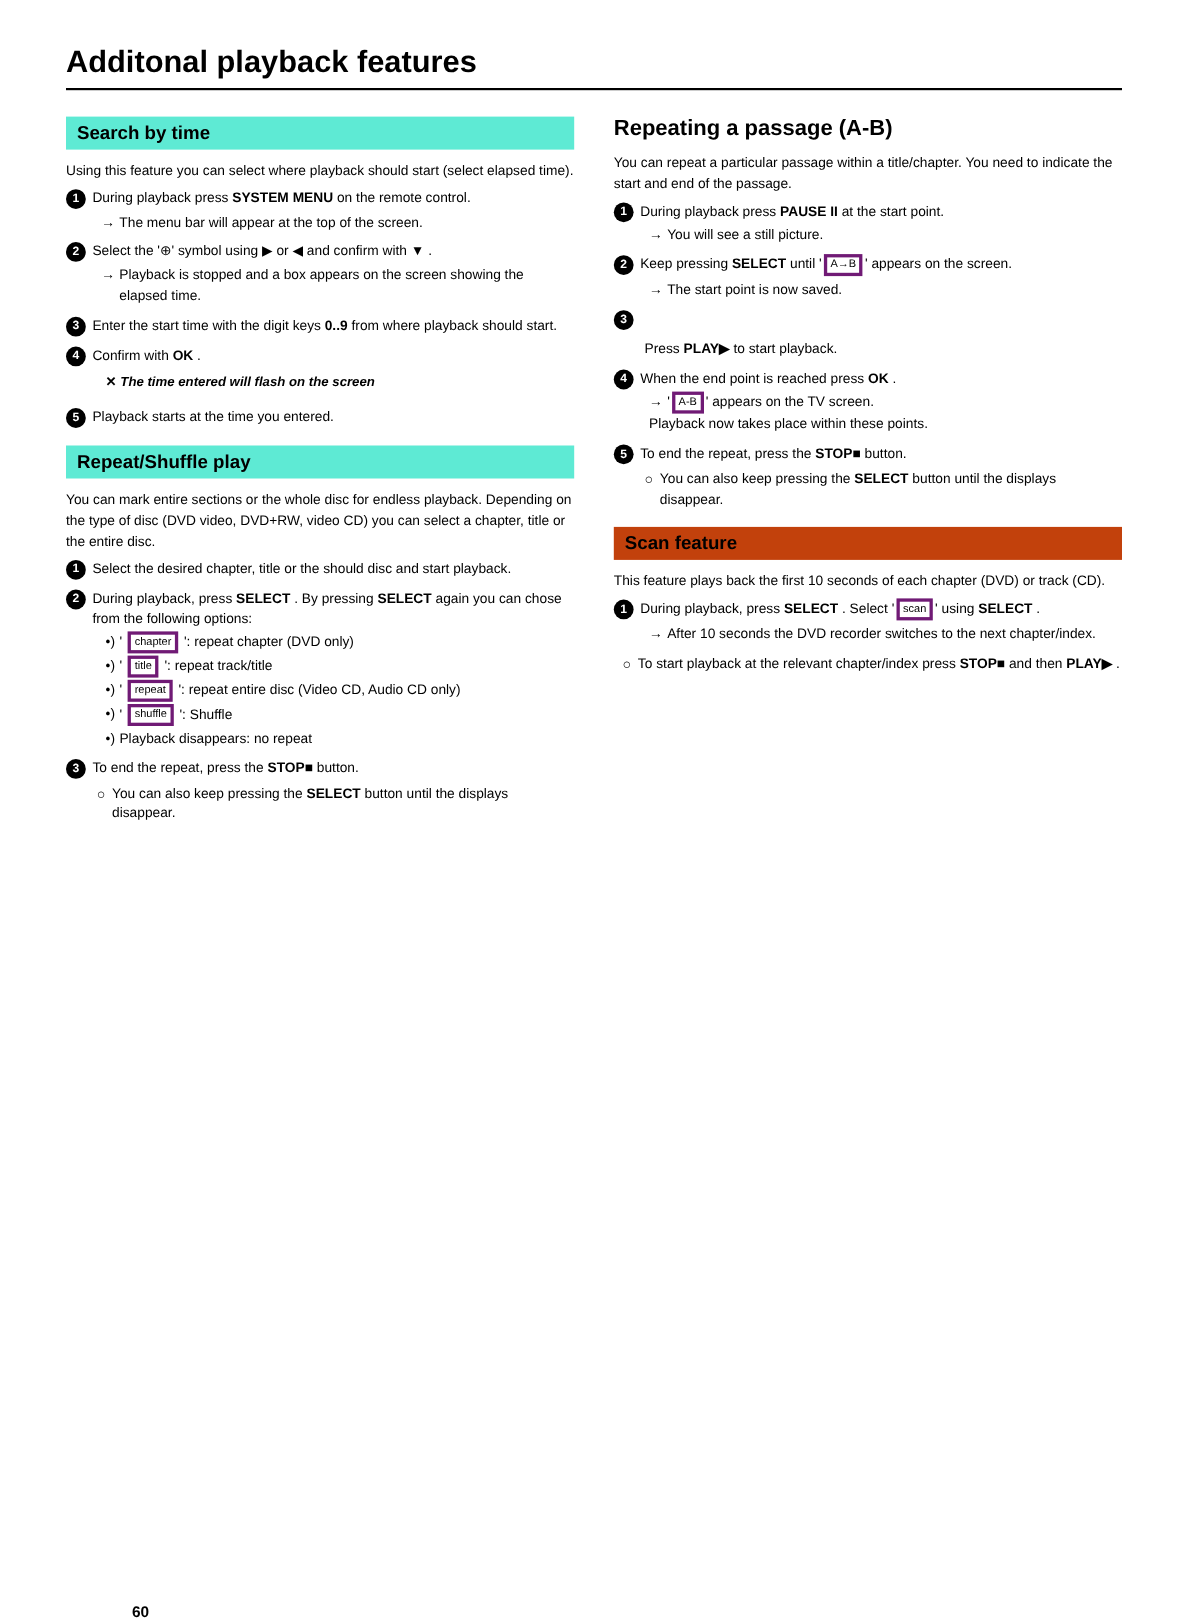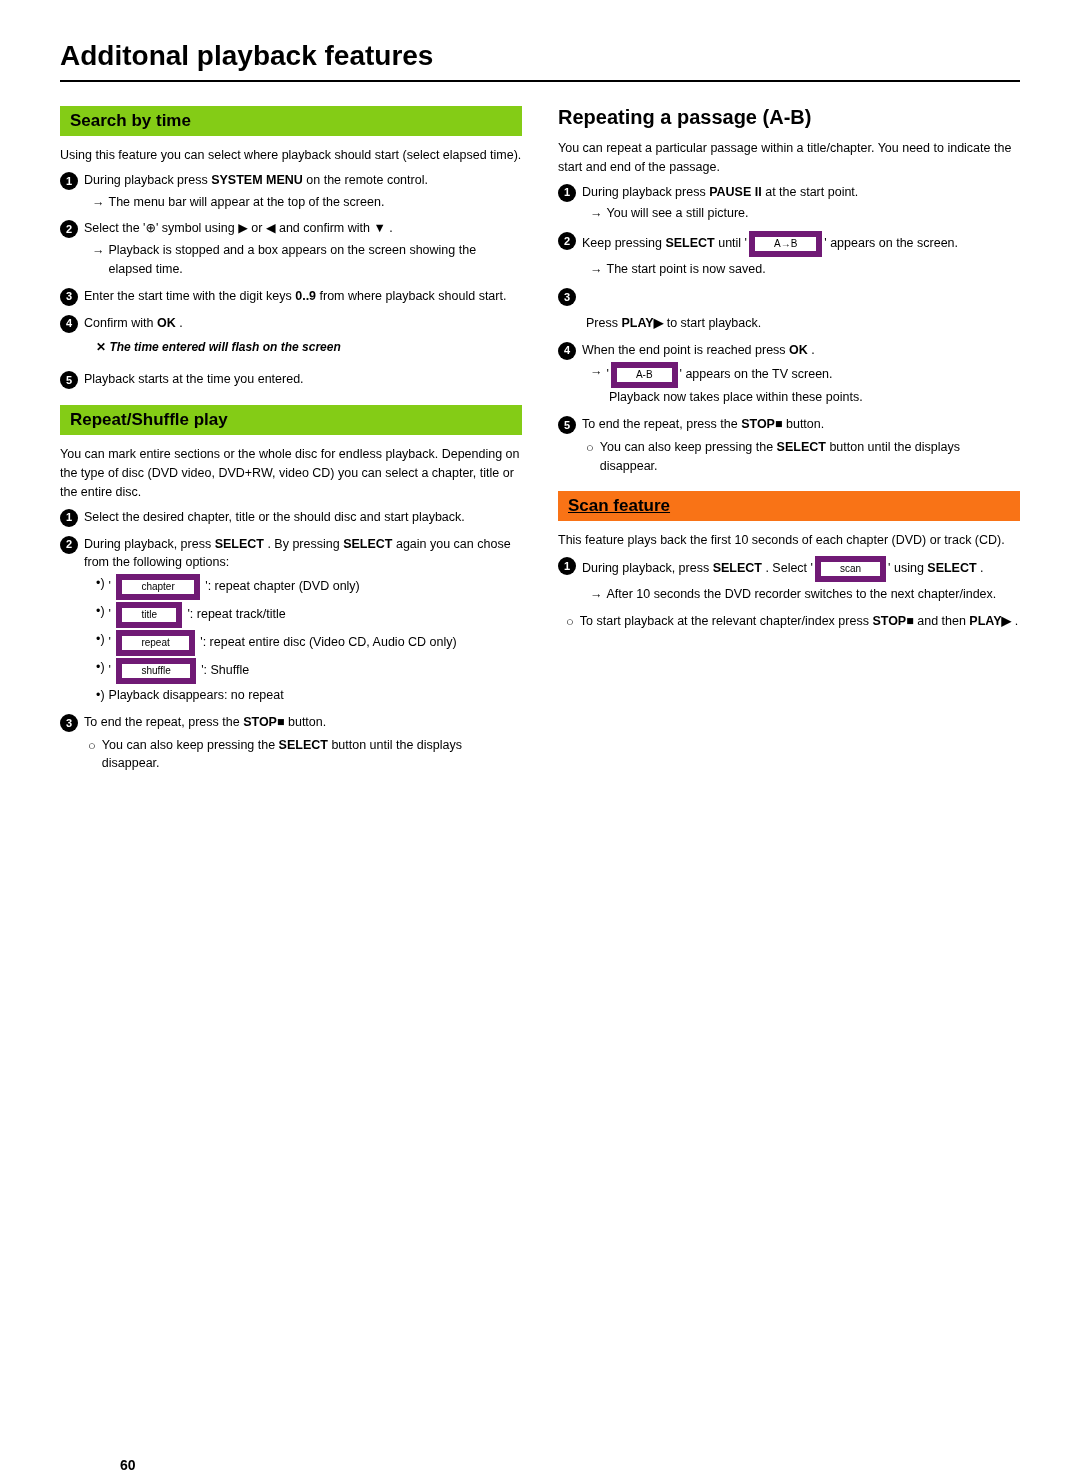--- a/index.html
+++ b/index.html
@@ -21,21 +21,21 @@
       border: none;
       border-top: 2px solid #000;
       margin-bottom: 24px;
     }
     .two-col {
       display: grid;
       grid-template-columns: 1fr 1fr;
       gap: 0 36px;
     }
     .section-box {
-      background: #84cc16;
+      background: #5eead4;
       padding: 5px 10px;
       margin-bottom: 10px;
     }
     .section-box h2 {
       font-size: 17px;
       font-weight: bold;
     }
     .section-content {
       font-size: 12.5px;
       line-height: 1.5;
@@ -125,22 +125,22 @@
       font-size: 14px;
       font-weight: bold;
     }
     .page-wrapper {
       position: relative;
       min-height: 1473px;
     }
     .symbol-img {
       display: inline-block;
       font-size: 10px;
-      border: 6px solid #701a75;
-      padding: 0 19px;
+      border: 3px solid #701a75;
+      padding: 0 3px;
       margin: 0 2px;
       vertical-align: middle;
       line-height: 1.4;
     }
   </style>
 </head>
 <body>
 
 <div class="page-wrapper">
 
@@ -299,39 +299,39 @@
         </div>
 
         <div class="step">
           <span class="step-num">4</span>
           <div class="step-body">
             <span>When the end point is reached press <strong>OK</strong> .</span>
             <div class="arrow-item">
               <span class="arrow-sym">→</span>
               <span>'<span class="symbol-img">A-B</span>' appears on the TV screen.</span>
             </div>
-            <div style="margin-left: 27px;">
+            <div style="margin-left: 8px;">
               <span>Playback now takes place within these points.</span>
             </div>
           </div>
         </div>
 
         <div class="step">
           <span class="step-num">5</span>
           <div class="step-body">
             <span>To end the repeat, press the <strong>STOP</strong>■ button.</span>
             <div class="circle-item">
               <span class="circle-sym">○</span>
               <span>You can also keep pressing the <strong>SELECT</strong> button until the displays disappear.</span>
             </div>
           </div>
         </div>
       </div>
 
-      <div class="section-box" style="background:#f97316;text-decoration:underline;">
+      <div class="section-box" style="background:#c2410c;">
         <h2>Scan feature</h2>
       </div>
       <div class="section-content">
         <p>This feature plays back the first 10 seconds of each chapter (DVD) or track (CD).</p>
 
         <div class="step">
           <span class="step-num">1</span>
           <div class="step-body">
             <span>During playback, press <strong>SELECT</strong> . Select '<span class="symbol-img">scan</span>' using <strong>SELECT</strong> .</span>
             <div class="arrow-item">

